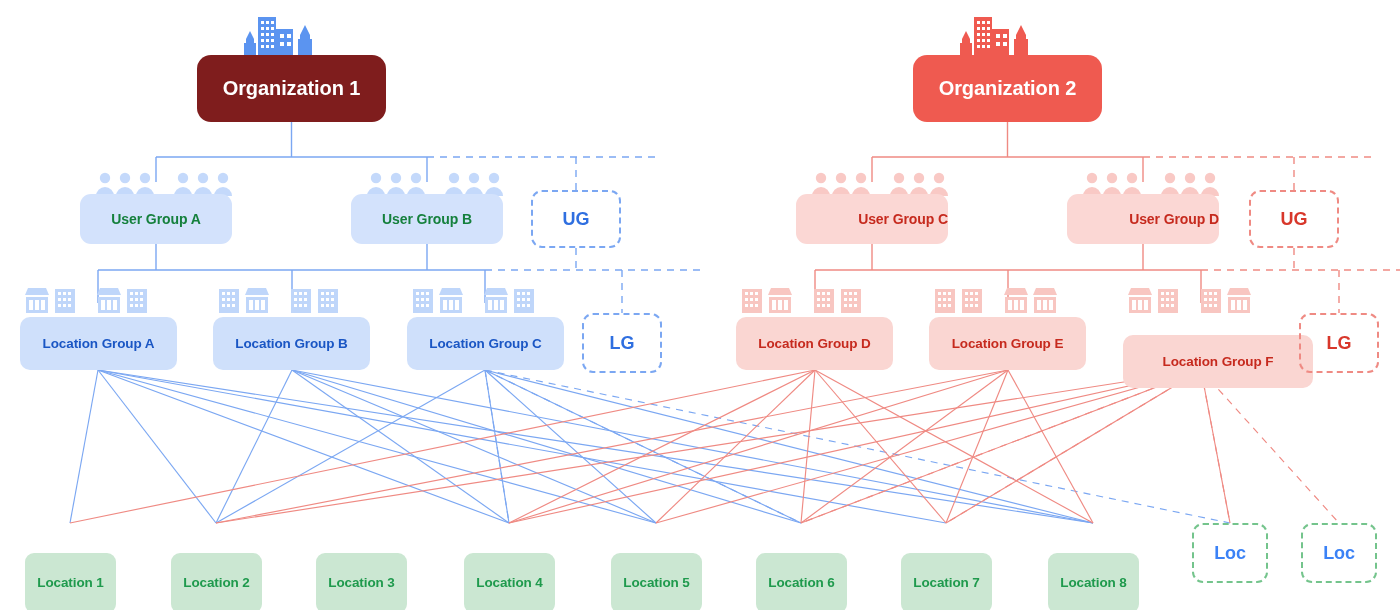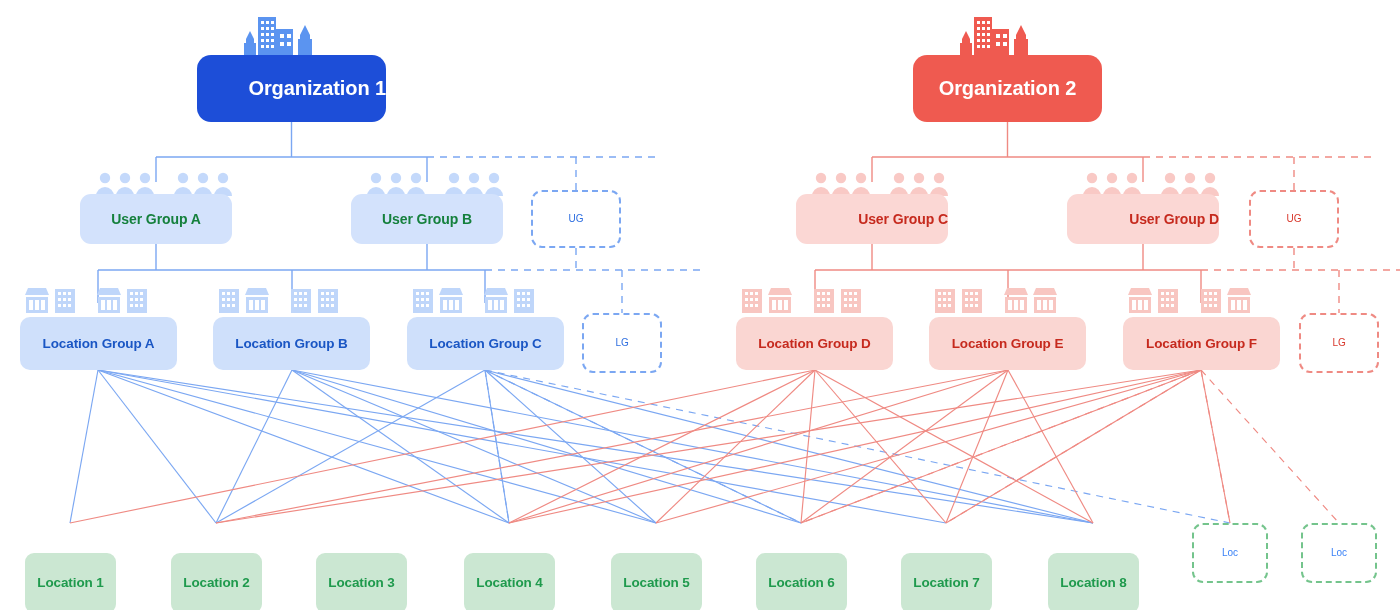--- a/index.html
+++ b/index.html
@@ -2,30 +2,30 @@
 <html><head>
 <meta charset="utf-8">
 <style>
   html,body{margin:0;padding:0;background:#ffffff;}
   body{width:1400px;height:610px;overflow:hidden;font-family:"Liberation Sans",sans-serif;}
   #stage{position:relative;width:1400px;height:610px;background:#fff;}
   #wires{position:absolute;left:0;top:0;width:1400px;height:610px;}
   .node{position:absolute;box-sizing:border-box;display:flex;align-items:center;justify-content:center;
         text-align:center;border-radius:10px;font-weight:700;letter-spacing:-.1px;line-height:1.15;}
   .org{border-radius:14px;color:#fff;font-size:20px;}
-  .org.blue{background:#1d4ed8;justify-content:flex-end;}
+  .org.blue{background:#7f1d1d;}
   .org.red{background:#ef5a50;}
   .ug{font-size:14px;border-radius:11px;}
   .ug.blue{background:#d3e2fc;color:#15803d;}
   .ug.red{background:#fbd7d4;color:#c62a1e;justify-content:flex-end;}
   .lg{font-size:13.5px;border-radius:10px;}
   .lg.blue{background:#cfe0fb;color:#1a56c4;}
   .lg.red{background:#fad6d2;color:#c62a1e;}
   .loc{font-size:13.5px;border-radius:9px;background:#cbe7d2;color:#1f9a4d;margin-top:30px;}
-  .ghost{background:transparent;border:2px dashed #7ba7f2;color:#2f6fe0;font-size:10px;font-weight:400;border-radius:11px;}
+  .ghost{background:transparent;border:2px dashed #7ba7f2;color:#2f6fe0;font-size:18px;font-weight:700;border-radius:11px;}
   .ghost.red{border-color:#ef8a83;color:#d8372b;}
   .ghost.green{border-color:#74c48c;color:#3b82f6;}
   .icons{position:absolute;display:flex;align-items:flex-end;gap:0px;pointer-events:none;}
   .icons svg{display:block;}
 </style>
 </head>
 <body>
 
 <div id="stage">
   <svg id="wires" viewBox="0 0 1400 610" preserveAspectRatio="none">
@@ -619,21 +619,21 @@
         <path d="M1 8 L4 1 h18 l3 7 z" fill="#f8c6c1"></path>
         <rect x="2" y="10" width="22" height="16" fill="#f8c6c1"></rect>
         <g fill="#fff">
               <rect x="5" y="13" width="4" height="10"></rect>
               <rect x="11" y="13" width="4" height="10"></rect>
               <rect x="17" y="13" width="4" height="10"></rect>
             </g>
       </g>
         </svg>
       </div>
-      <div class="node lg red" style="left: 1123px; top: 317px; width: 157px; height: 53px;">
+      <div class="node lg red" style="left: 1123px; top: 335px; width: 190px; height: 53px;">
         <span>Location Group F</span>
       </div>
       <div class="node ghost " style="left: 582px; top: 313px; width: 80px; height: 60px;">
         <span>LG</span>
       </div>
       <div class="node ghost red" style="left: 1299px; top: 313px; width: 80px; height: 60px;">
         <span>LG</span>
       </div>
       <div class="node loc" style="left: 25px; top: 523px; width: 91px; height: 60px;">
         <span>Location 1</span>

